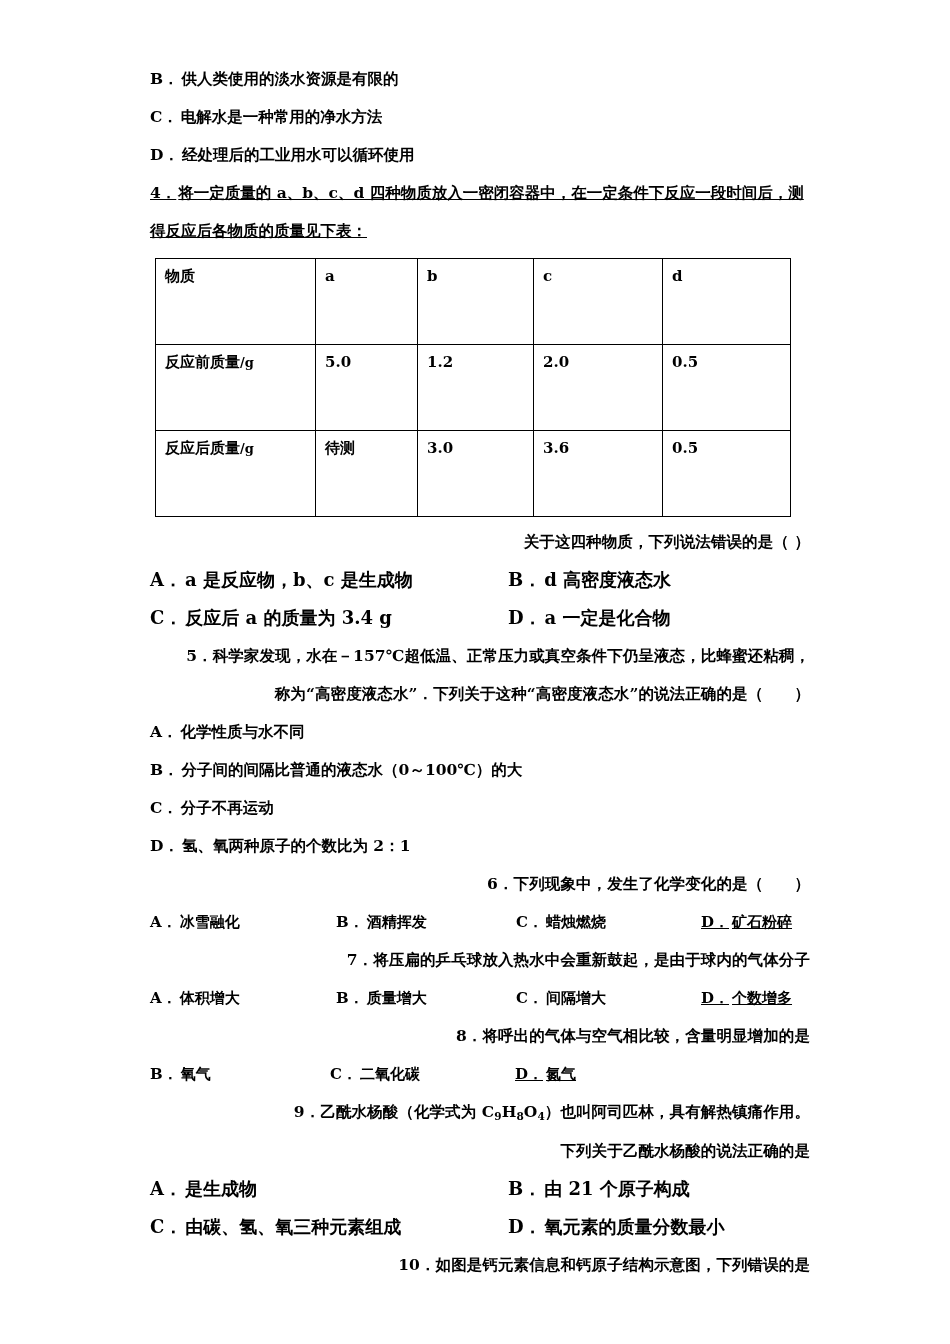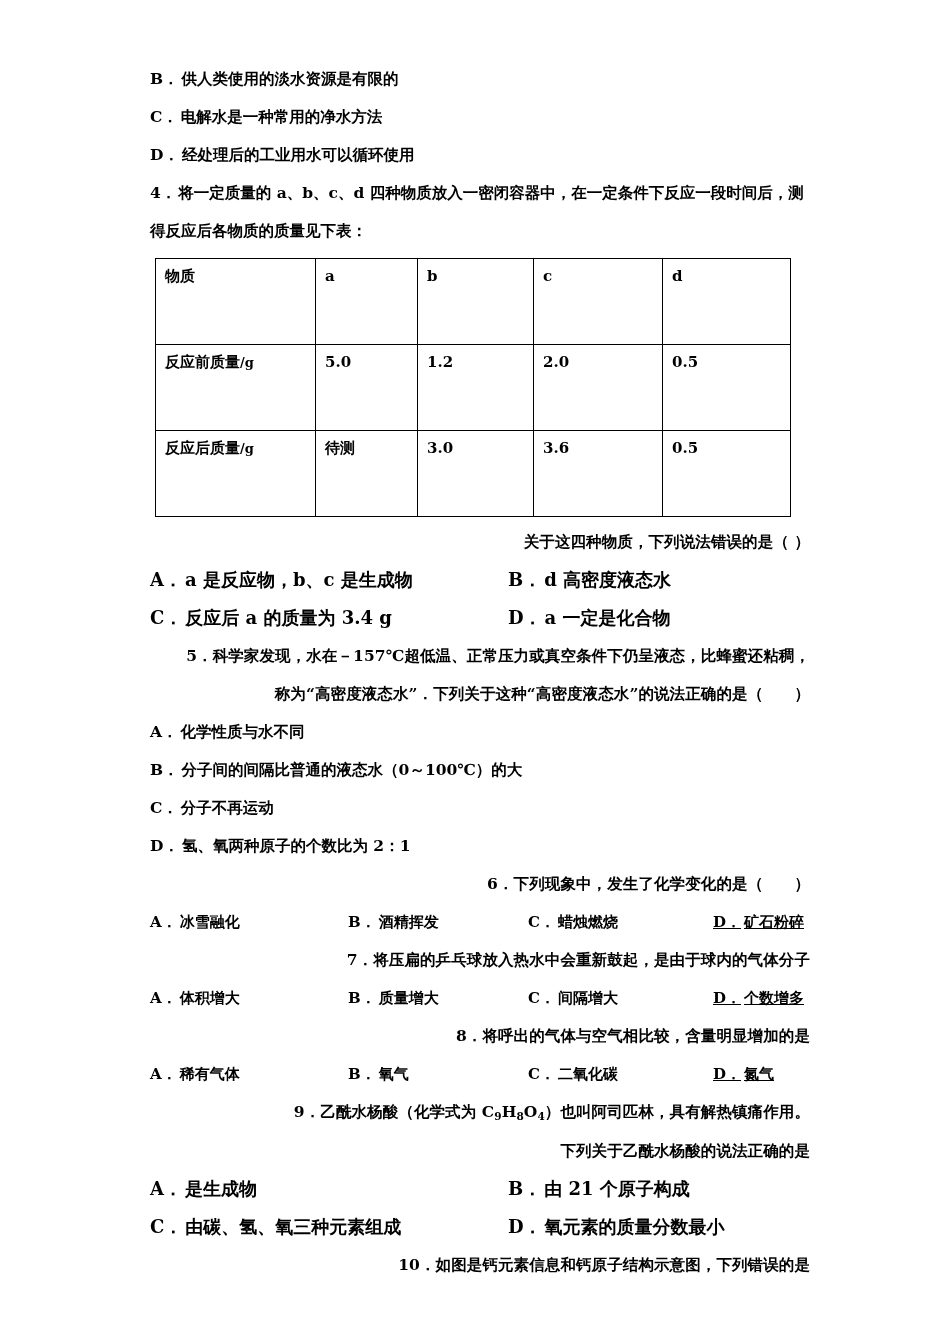--- a/index.html
+++ b/index.html
@@ -38,20 +38,21 @@
     white-space: nowrap;
     letter-spacing: 0.1px;
     text-align: right;
   }
 
   
   .q-stem {
     font-weight: bold;
     font-size: 15.5px;
     line-height: 38px;
+    text-decoration: underline;
   }
   .q-stem .num { margin-right: 2px; }
 
   
   .opt-full {
     font-weight: bold;
     font-size: 15.5px;
     line-height: 38px;
     white-space: nowrap;
   }
@@ -73,21 +74,21 @@
   .opt-row4 {
     display: flex;
     font-weight: bold;
     font-size: 15px;
     line-height: 38px;
     white-space: nowrap;
     gap: 48px;
   }
   .opt-row4 .c { flex: 0 0 auto; }
   .opt-row4 .c1 { width: 138px; }
-  .opt-row4 .c2 { width: 132px; margin-left: 12px; }
+  .opt-row4 .c2 { width: 132px; }
   .opt-row4 .c3 { width: 137px; }
   .opt-row4 .c4 { width: auto; text-decoration: underline; }
 
   .lbl { margin-right: 3px; }
 
   
   .tbl-wrap {
     margin-top: 8px;
     margin-bottom: 6px;
     margin-left: 5px;
@@ -223,21 +224,20 @@
       <span class="c c1"><span class="lbl">A．</span><span>体积增大</span></span>
       <span class="c c2"><span class="lbl">B．</span><span>质量增大</span></span>
       <span class="c c3"><span class="lbl">C．</span><span>间隔增大</span></span>
       <span class="c c4"><span class="lbl">D．</span><span>个数增多</span></span>
     </div>
 
     <div class="line">
       <span class="num">8．</span><span>将呼出的气体与空气相比较，含量明显增加的是</span>
     </div>
     <div class="opt-row4">
-      <span class="c c1"><span class="lbl">A．</span><span>稀有气体</span></span>
       <span class="c c2"><span class="lbl">B．</span><span>氧气</span></span>
       <span class="c c3"><span class="lbl">C．</span><span>二氧化碳</span></span>
       <span class="c c4"><span class="lbl">D．</span><span>氮气</span></span>
     </div>
 
     <div class="line">
       <span class="num">9．</span><span>乙酰水杨酸（化学式为 C</span><sub>9</sub><span>H</span><sub>8</sub><span>O</span><sub>4</sub><span>）也叫阿司匹林，具有解热镇痛作用。</span>
     </div>
     <div class="line">下列关于乙酰水杨酸的说法正确的是</div>
     <div class="opt-row2">

